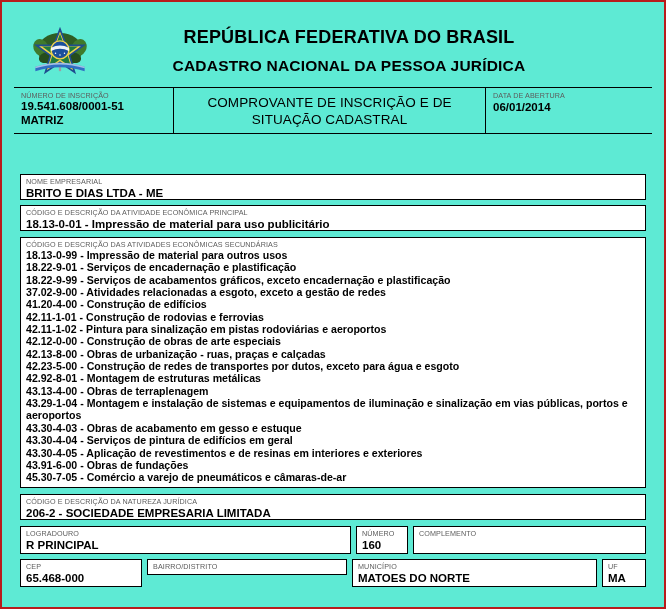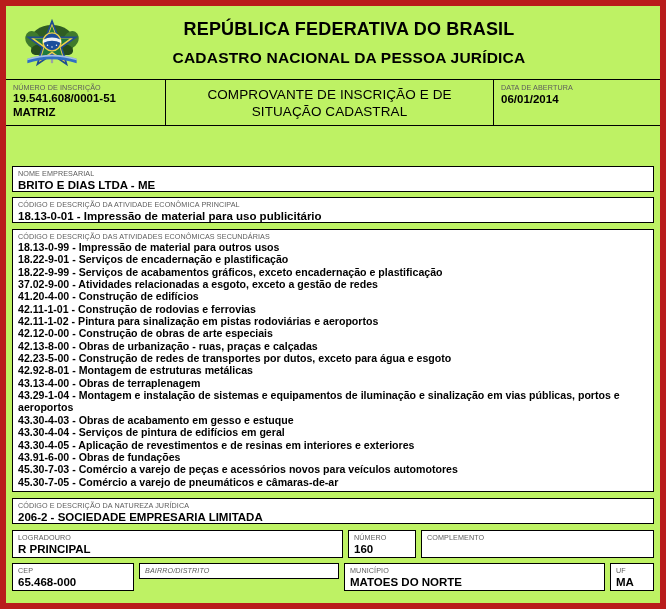--- a/index.html
+++ b/index.html
@@ -13,23 +13,23 @@
     font-family: "Liberation Sans", sans-serif;
     color: #000000;
     overflow: hidden;
   }
 
   .page {
     position: relative;
     width: 666px;
     height: 609px;
     box-sizing: border-box;
-    border: 6px solid #b91c1c;
-    padding: 0;
-    background: #bef264;
+    border: 2px solid #b91c1c;
+    padding: 12px;
+    background: #5eead4;
   }
 
   
   .header {
     display: flex;
     align-items: center;
     height: 74px;
     border-bottom: 1px solid #000;
     box-sizing: border-box;
   }
@@ -143,25 +143,25 @@
   }
 
   
   .row-addr {
     display: flex;
     gap: 5px;
     padding: 0 6px 0 6px;
     margin-bottom: 5px;
   }
   .box-logradouro { flex: 1; height: 28px; }
-  .box-numero     { width: 68px; flex: none; height: 28px; }
+  .box-numero     { width: 52px; flex: none; height: 28px; }
   .box-complemento{ width: 233px; flex: none; height: 28px; }
 
   .box-cep    { width: 122px; flex: none; height: 28px; }
-  .box-bairro { width: 200px; flex: none; height: 16px; font-style: italic; }
+  .box-bairro { width: 200px; flex: none; height: 16px; }
   .box-mun    { flex: 1; height: 28px; }
   .box-uf     { width: 44px; flex: none; height: 28px; }
 
   .emblem { display:block; }
 </style>
 </head>
 <body>
 
 <div class="page">
 
@@ -239,21 +239,20 @@
           <li>42.12-0-00 - Construção de obras de arte especiais</li>
           <li>42.13-8-00 - Obras de urbanização - ruas, praças e calçadas</li>
           <li>42.23-5-00 - Construção de redes de transportes por dutos, exceto para água e esgoto</li>
           <li>42.92-8-01 - Montagem de estruturas metálicas</li>
           <li>43.13-4-00 - Obras de terraplenagem</li>
           <li class="wrap">43.29-1-04 - Montagem e instalação de sistemas e equipamentos de iluminação e sinalização em vias públicas, portos e aeroportos</li>
           <li>43.30-4-03 - Obras de acabamento em gesso e estuque</li>
           <li>43.30-4-04 - Serviços de pintura de edifícios em geral</li>
           <li>43.30-4-05 - Aplicação de revestimentos e de resinas em interiores e exteriores</li>
           <li>43.91-6-00 - Obras de fundações</li>
-          <li>45.30-7-03 - Comércio a varejo de peças e acessórios novos para veículos automotores</li>
           <li>45.30-7-05 - Comércio a varejo de pneumáticos e câmaras-de-ar</li>
         </ul>
     </div>
 
     <div class="fbox band-box box-nat">
       <div class="flabel">CÓDIGO E DESCRIÇÃO DA NATUREZA JURÍDICA</div>
       <div class="fvalue">206-2 - SOCIEDADE EMPRESARIA LIMITADA</div>
     </div>
 
   </div>

